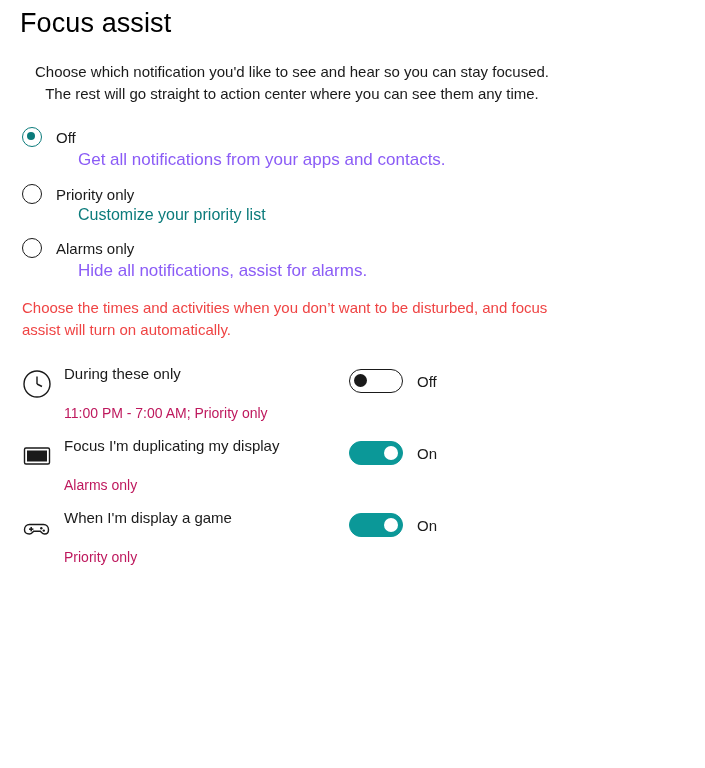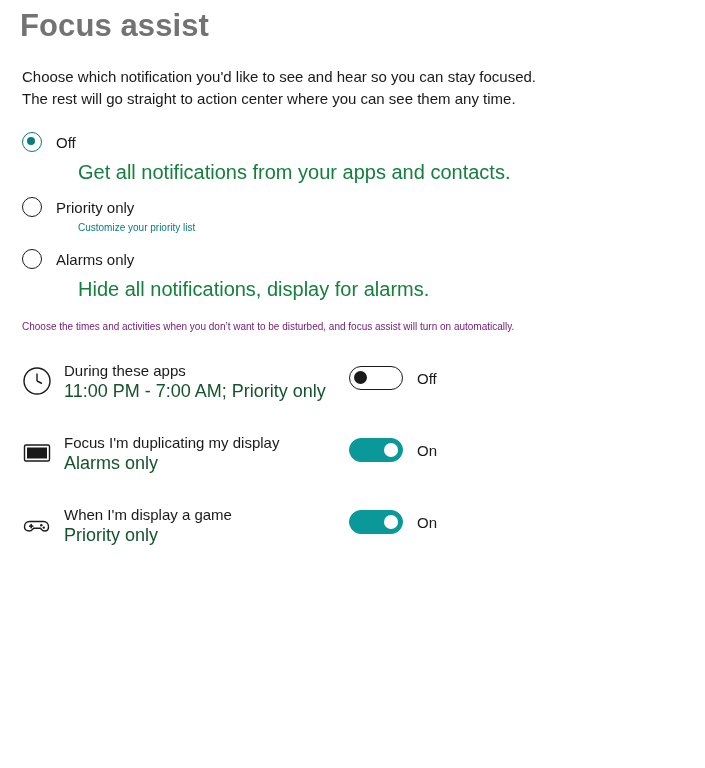--- a/index.html
+++ b/index.html
@@ -15,32 +15,33 @@
     overflow: hidden;
   }
   .page {
     position: relative;
     width: 705px;
     height: 768px;
     padding: 0;
     box-sizing: border-box;
   }
   .page-title {
-    font-size: 31px;
-    font-weight: 700;
-    color: #737373;
+    font-size: 27px;
+    font-weight: 400;
+    color: #000000;
     margin: 8px 0 0 20px;
     letter-spacing: 0.1px;
   }
   .intro {
     margin: 22px 20px 0 22px;
     font-size: 15px;
     line-height: 22px;
     color: #1a1a1a;
     max-width: 540px;
+    text-align: center;
   }
 
   
   .radio-group {
     margin: 22px 0 0 0;
   }
   .radio-row {
     position: relative;
     padding: 0 20px 0 22px;
     margin-bottom: 14px;
@@ -71,47 +72,47 @@
     height: 8px;
     border-radius: 50%;
     background: #0b7b7b;
   }
   .radio-label {
     font-size: 15px;
     color: #1a1a1a;
     margin-left: 14px;
   }
   .radio-desc {
-    font-size: 20px;
+    font-size: 17px;
     line-height: 21px;
-    color: #15803d;
-    margin: 10px 0 0 56px;
+    color: #8b5cf6;
+    margin: 2px 0 0 56px;
     max-width: 525px;
   }
   .radio-link {
     display: inline-block;
-    font-size: 10px;
+    font-size: 16px;
     color: #0b7b7b;
     margin: 2px 0 0 56px;
     text-decoration: none;
     cursor: pointer;
   }
 
   
   .section-title {
     font-size: 21px;
     font-weight: 400;
     color: #1a1a1a;
     margin: 30px 0 0 20px;
   }
   .section-desc {
     margin: 16px 20px 11px 22px;
-    font-size: 10px;
+    font-size: 15px;
     line-height: 22px;
-    color: #701a75;
+    color: #ef4444;
     max-width: 560px;
   }
 
   
   .rules {
     margin-top: 22px;
   }
   .rule-row {
     display: flex;
     align-items: flex-start;
@@ -131,24 +132,24 @@
   .rule-text {
     flex: 0 0 285px;
     padding-top: 1px;
   }
   .rule-name {
     font-size: 15px;
     color: #1a1a1a;
     line-height: 20px;
   }
   .rule-sub {
-    font-size: 18px;
-    color: #14532d;
+    font-size: 14px;
+    color: #be185d;
     line-height: 20px;
-    margin-top: 0;
+    margin-top: 19px;
   }
   .rule-toggle-wrap {
     display: flex;
     align-items: center;
     padding-top: 6px;
   }
   .toggle {
     width: 54px;
     height: 24px;
     border-radius: 12px;
@@ -215,39 +216,39 @@
         <span class="radio-label">Priority only</span>
       </div>
       <a class="radio-link">Customize your priority list</a>
     </div>
 
     <div class="radio-row">
       <div class="radio-head">
         <span class="radio-circle"></span>
         <span class="radio-label">Alarms only</span>
       </div>
-      <div class="radio-desc">Hide all notifications, display for alarms.</div>
+      <div class="radio-desc">Hide all notifications, assist for alarms.</div>
     </div>
 
   </div>
 
   <p class="section-desc">Choose the times and activities when you don’t want to be disturbed, and focus assist will turn on automatically.</p>
 
   <div class="rules">
 
     <div class="rule-row">
       <div class="rule-icon">
         <svg width="30" height="30" viewBox="0 0 30 30">
           <circle cx="15" cy="15" r="13" fill="none" stroke="#1a1a1a" stroke-width="1.4"></circle>
           <line x1="15" y1="15" x2="15" y2="7.5" stroke="#1a1a1a" stroke-width="1.4"></line>
           <line x1="15" y1="15" x2="20" y2="17.5" stroke="#1a1a1a" stroke-width="1.4"></line>
         </svg>
       </div>
       <div class="rule-text">
-        <div class="rule-name">During these apps</div>
+        <div class="rule-name">During these only</div>
         <div class="rule-sub">11:00 PM - 7:00 AM; Priority only</div>
       </div>
       <div class="rule-toggle-wrap">
         <div class="toggle off">
           <span class="knob"></span>
         </div>
         <span class="toggle-state">Off</span>
       </div>
     </div>
 

